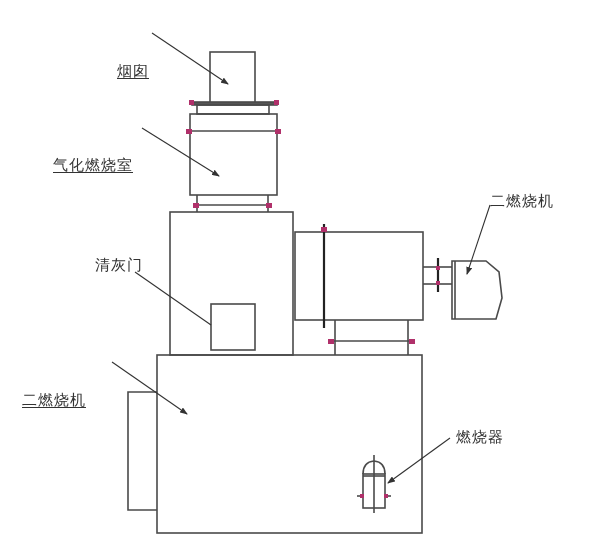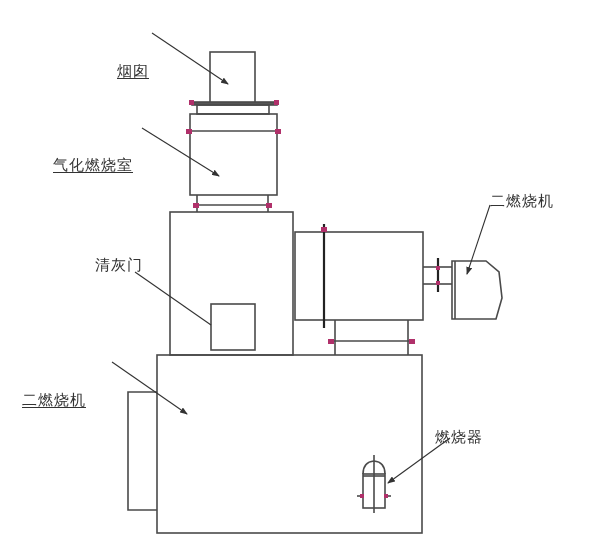--- a/index.html
+++ b/index.html
@@ -101,15 +101,15 @@
       <line x1="490" y1="205" x2="467" y2="274" marker-end="url(#arrow)"></line>
       <line x1="450" y1="438" x2="388" y2="483" marker-end="url(#arrow)"></line>
     </g>
   </svg>
 
   <div class="lbl ul" style="left:117px; top:18px;">烟囱</div>
   <div class="lbl ul" style="left:53px; top:112px;">气化燃烧室</div>
   <div class="lbl" style="left:95px; top:256px;">清灰门</div>
   <div class="lbl ul" style="left:22px; top:347px;">二燃烧机</div>
   <div class="lbl" style="left:490px; top:192px;">二燃烧机</div>
-  <div class="lbl" style="left:435px; top:428px;">燃烧器</div>
+  <div class="lbl" style="left:456px; top:428px;">燃烧器</div>
 
 </div>
 
 </body></html>

